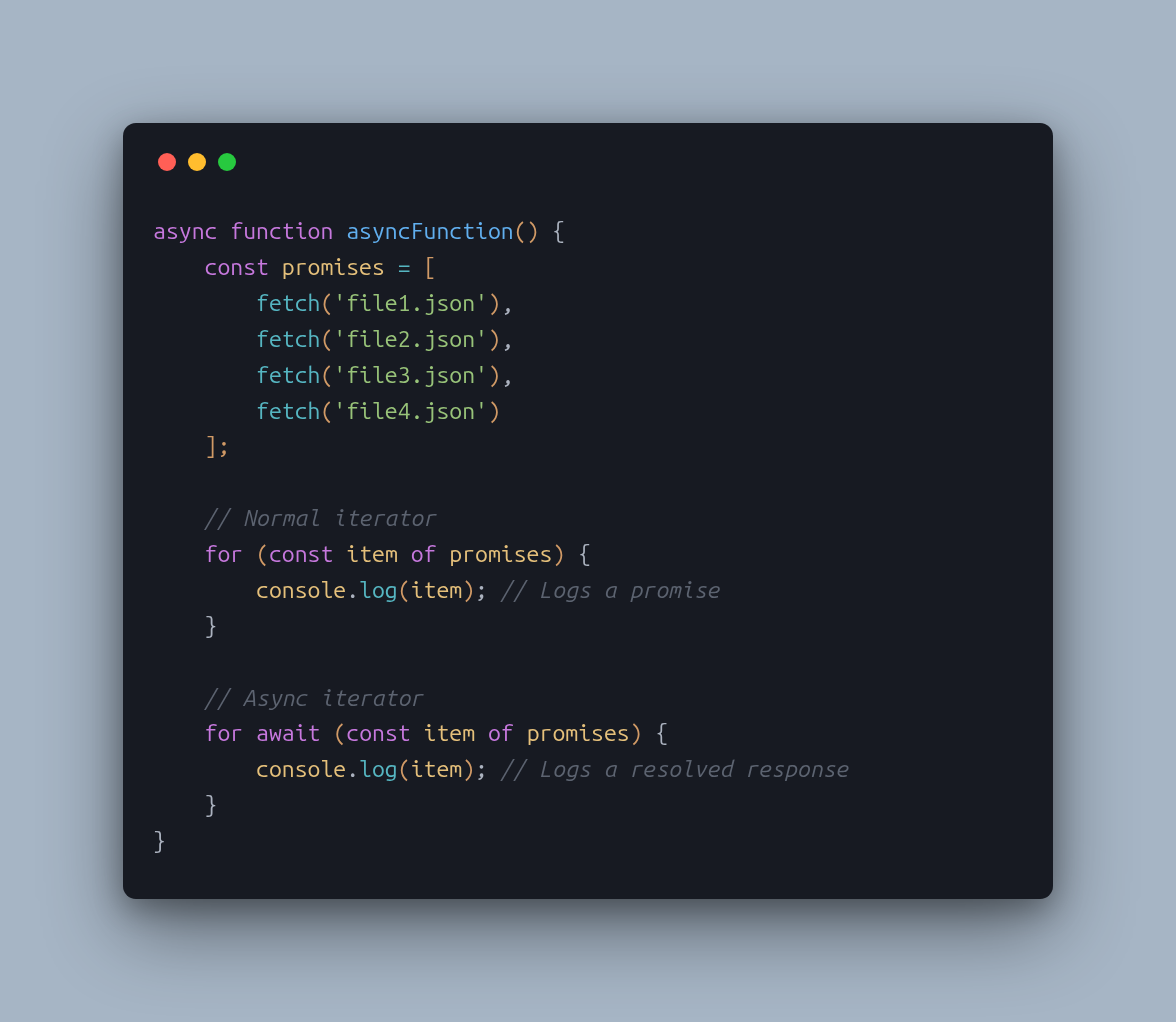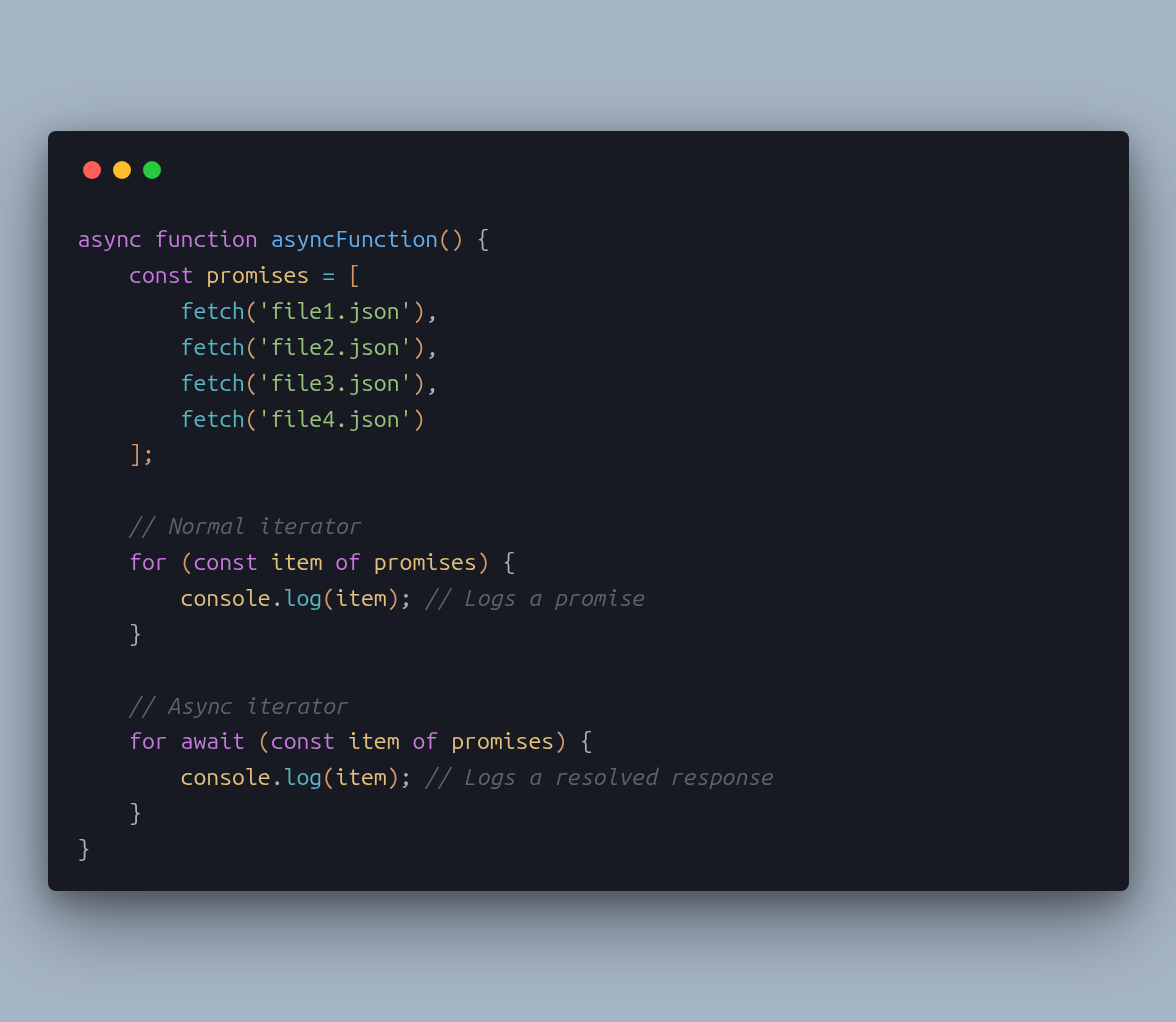--- a/index.html
+++ b/index.html
@@ -12,25 +12,25 @@
       width: 1176px;
       height: 1022px;
       background: #a6b5c5;
       display: flex;
       align-items: center;
       justify-content: center;
       font-family: "SF Mono", "Monaco", "Menlo", "Consolas", "Ubuntu Mono", monospace;
     }
 
     .window {
-      width: 1081px;
+      width: 930px;
       background: #171a22;
-      border-radius: 8px;
+      border-radius: 13px;
       box-shadow: 0 30px 80px rgba(0,0,0,0.45), 0 10px 30px rgba(0,0,0,0.3);
-      padding: 30px 30px 24px 30px;
+      padding: 30px 30px 40px 30px;
     }
 
     .traffic-lights {
       display: flex;
       gap: 12px;
       margin-bottom: 42px;
       margin-left: 5px;
     }
 
     .traffic-light {

